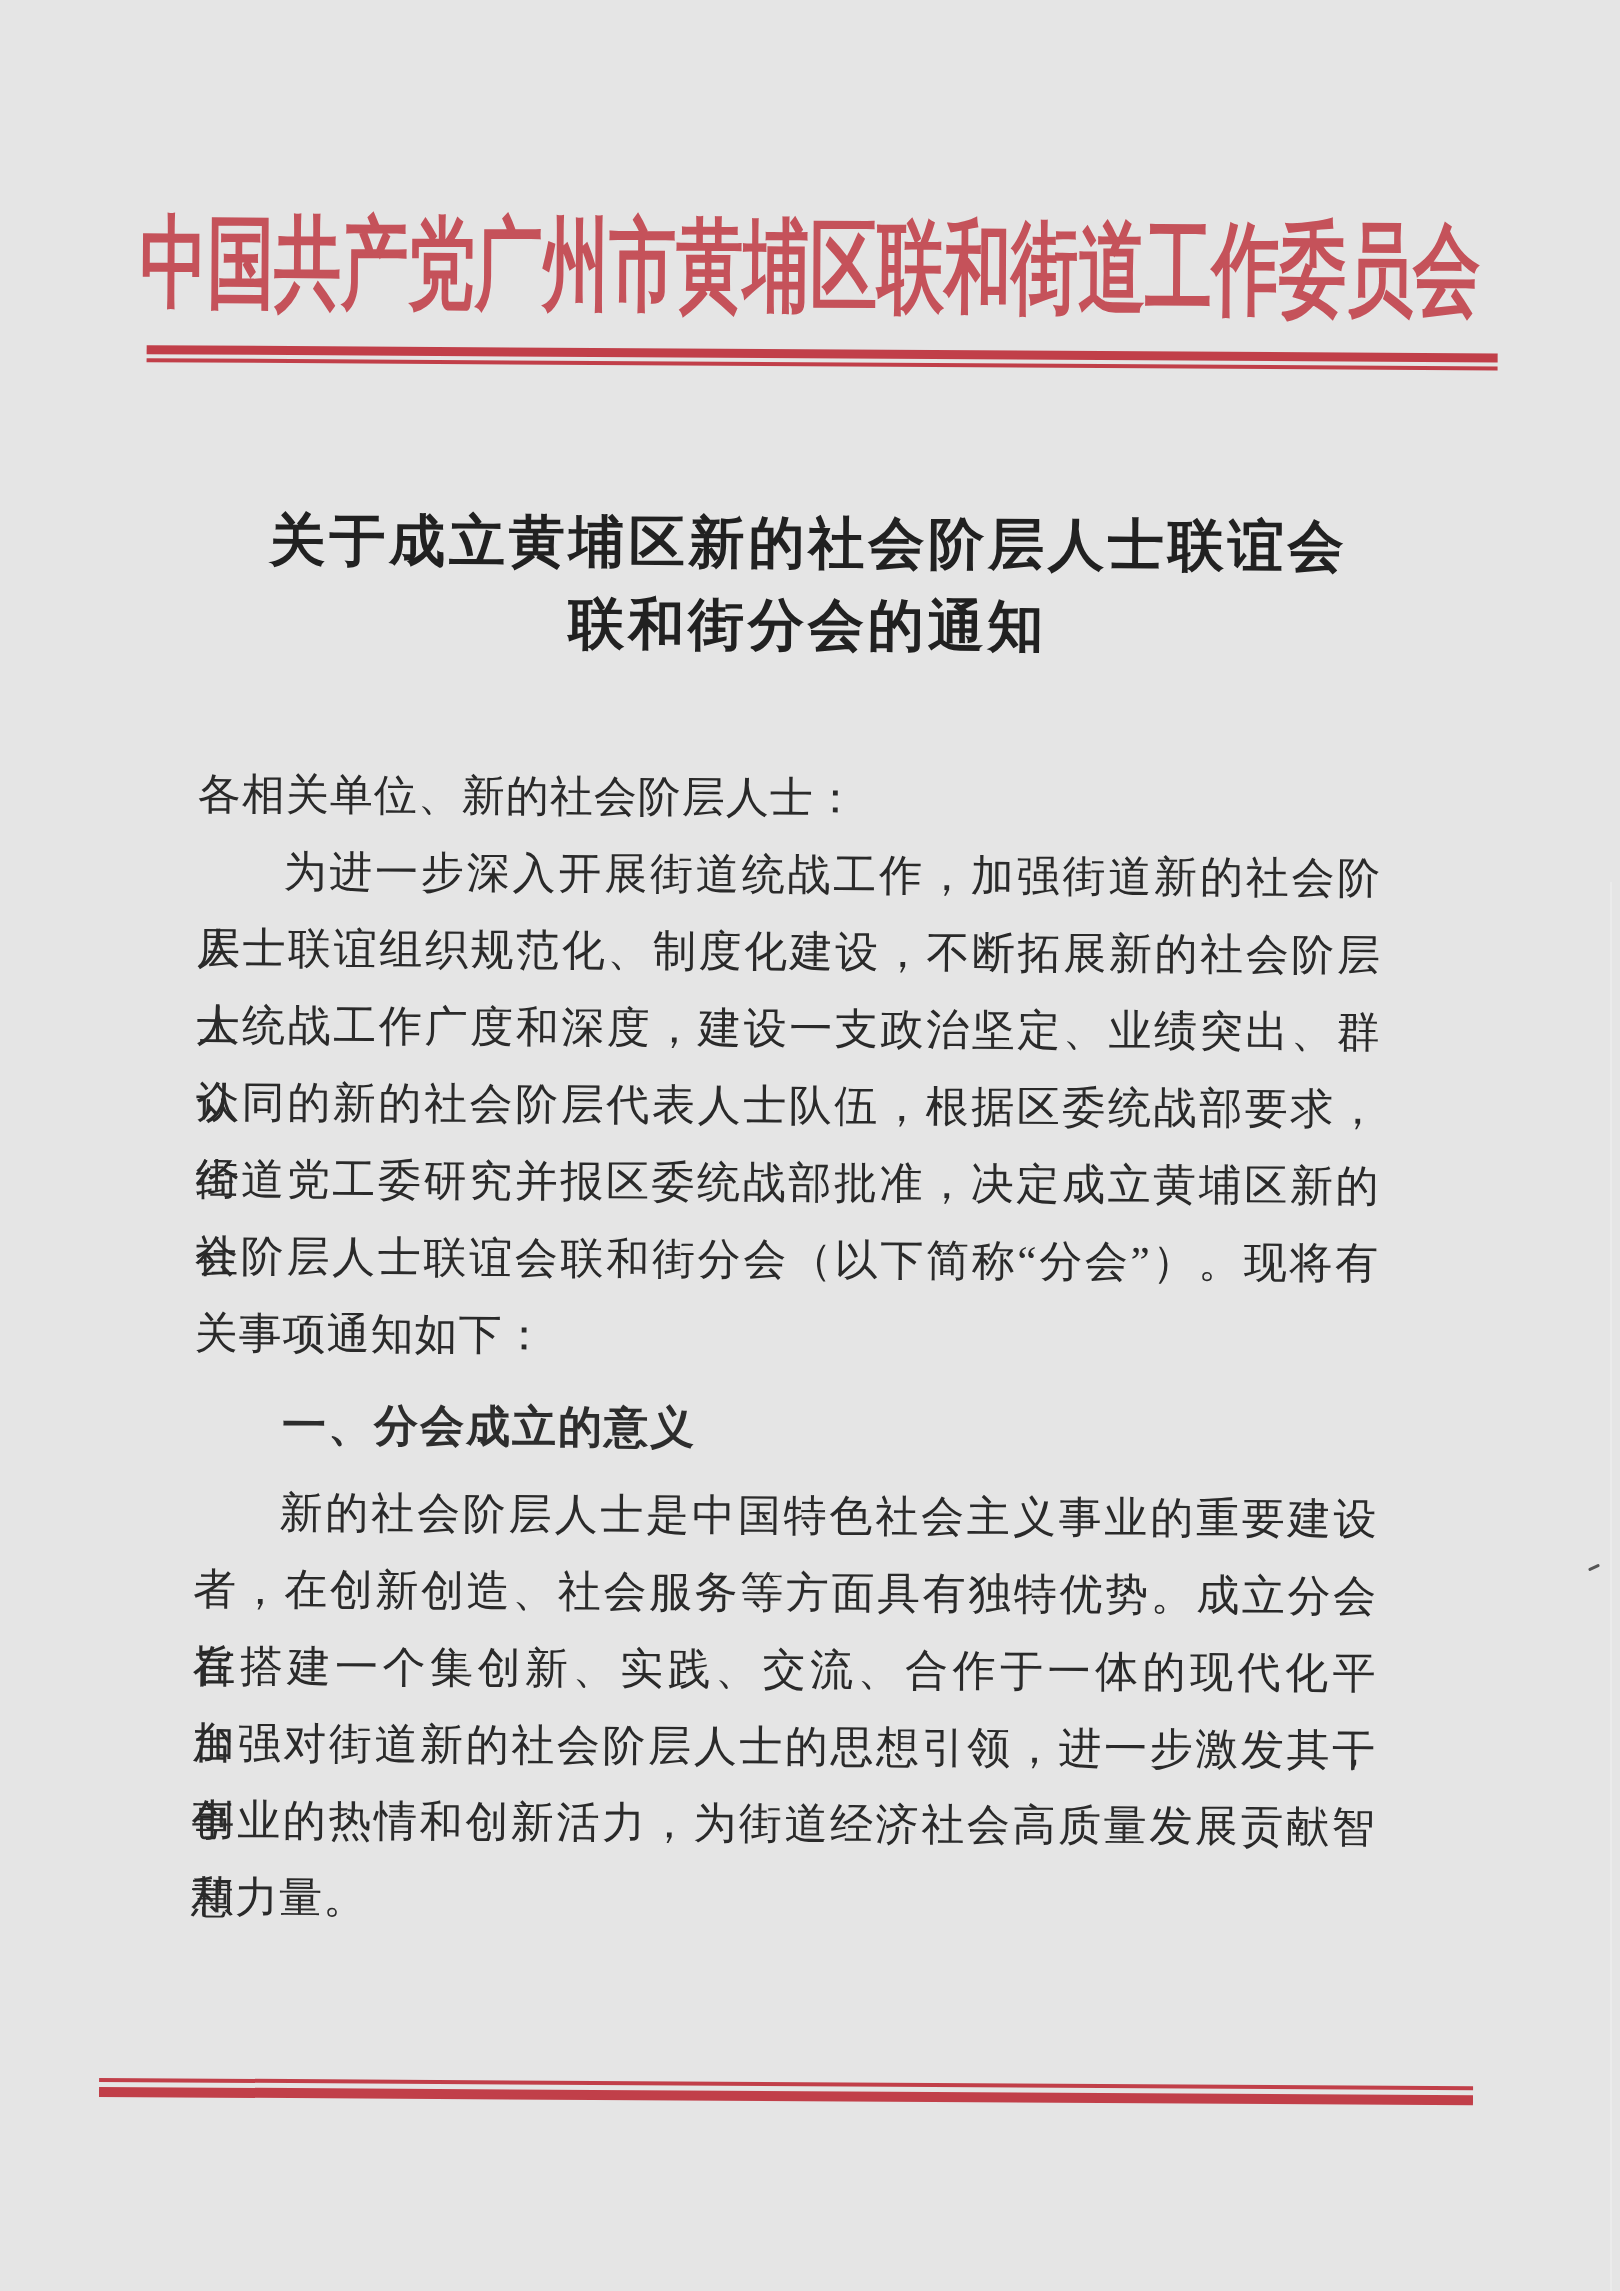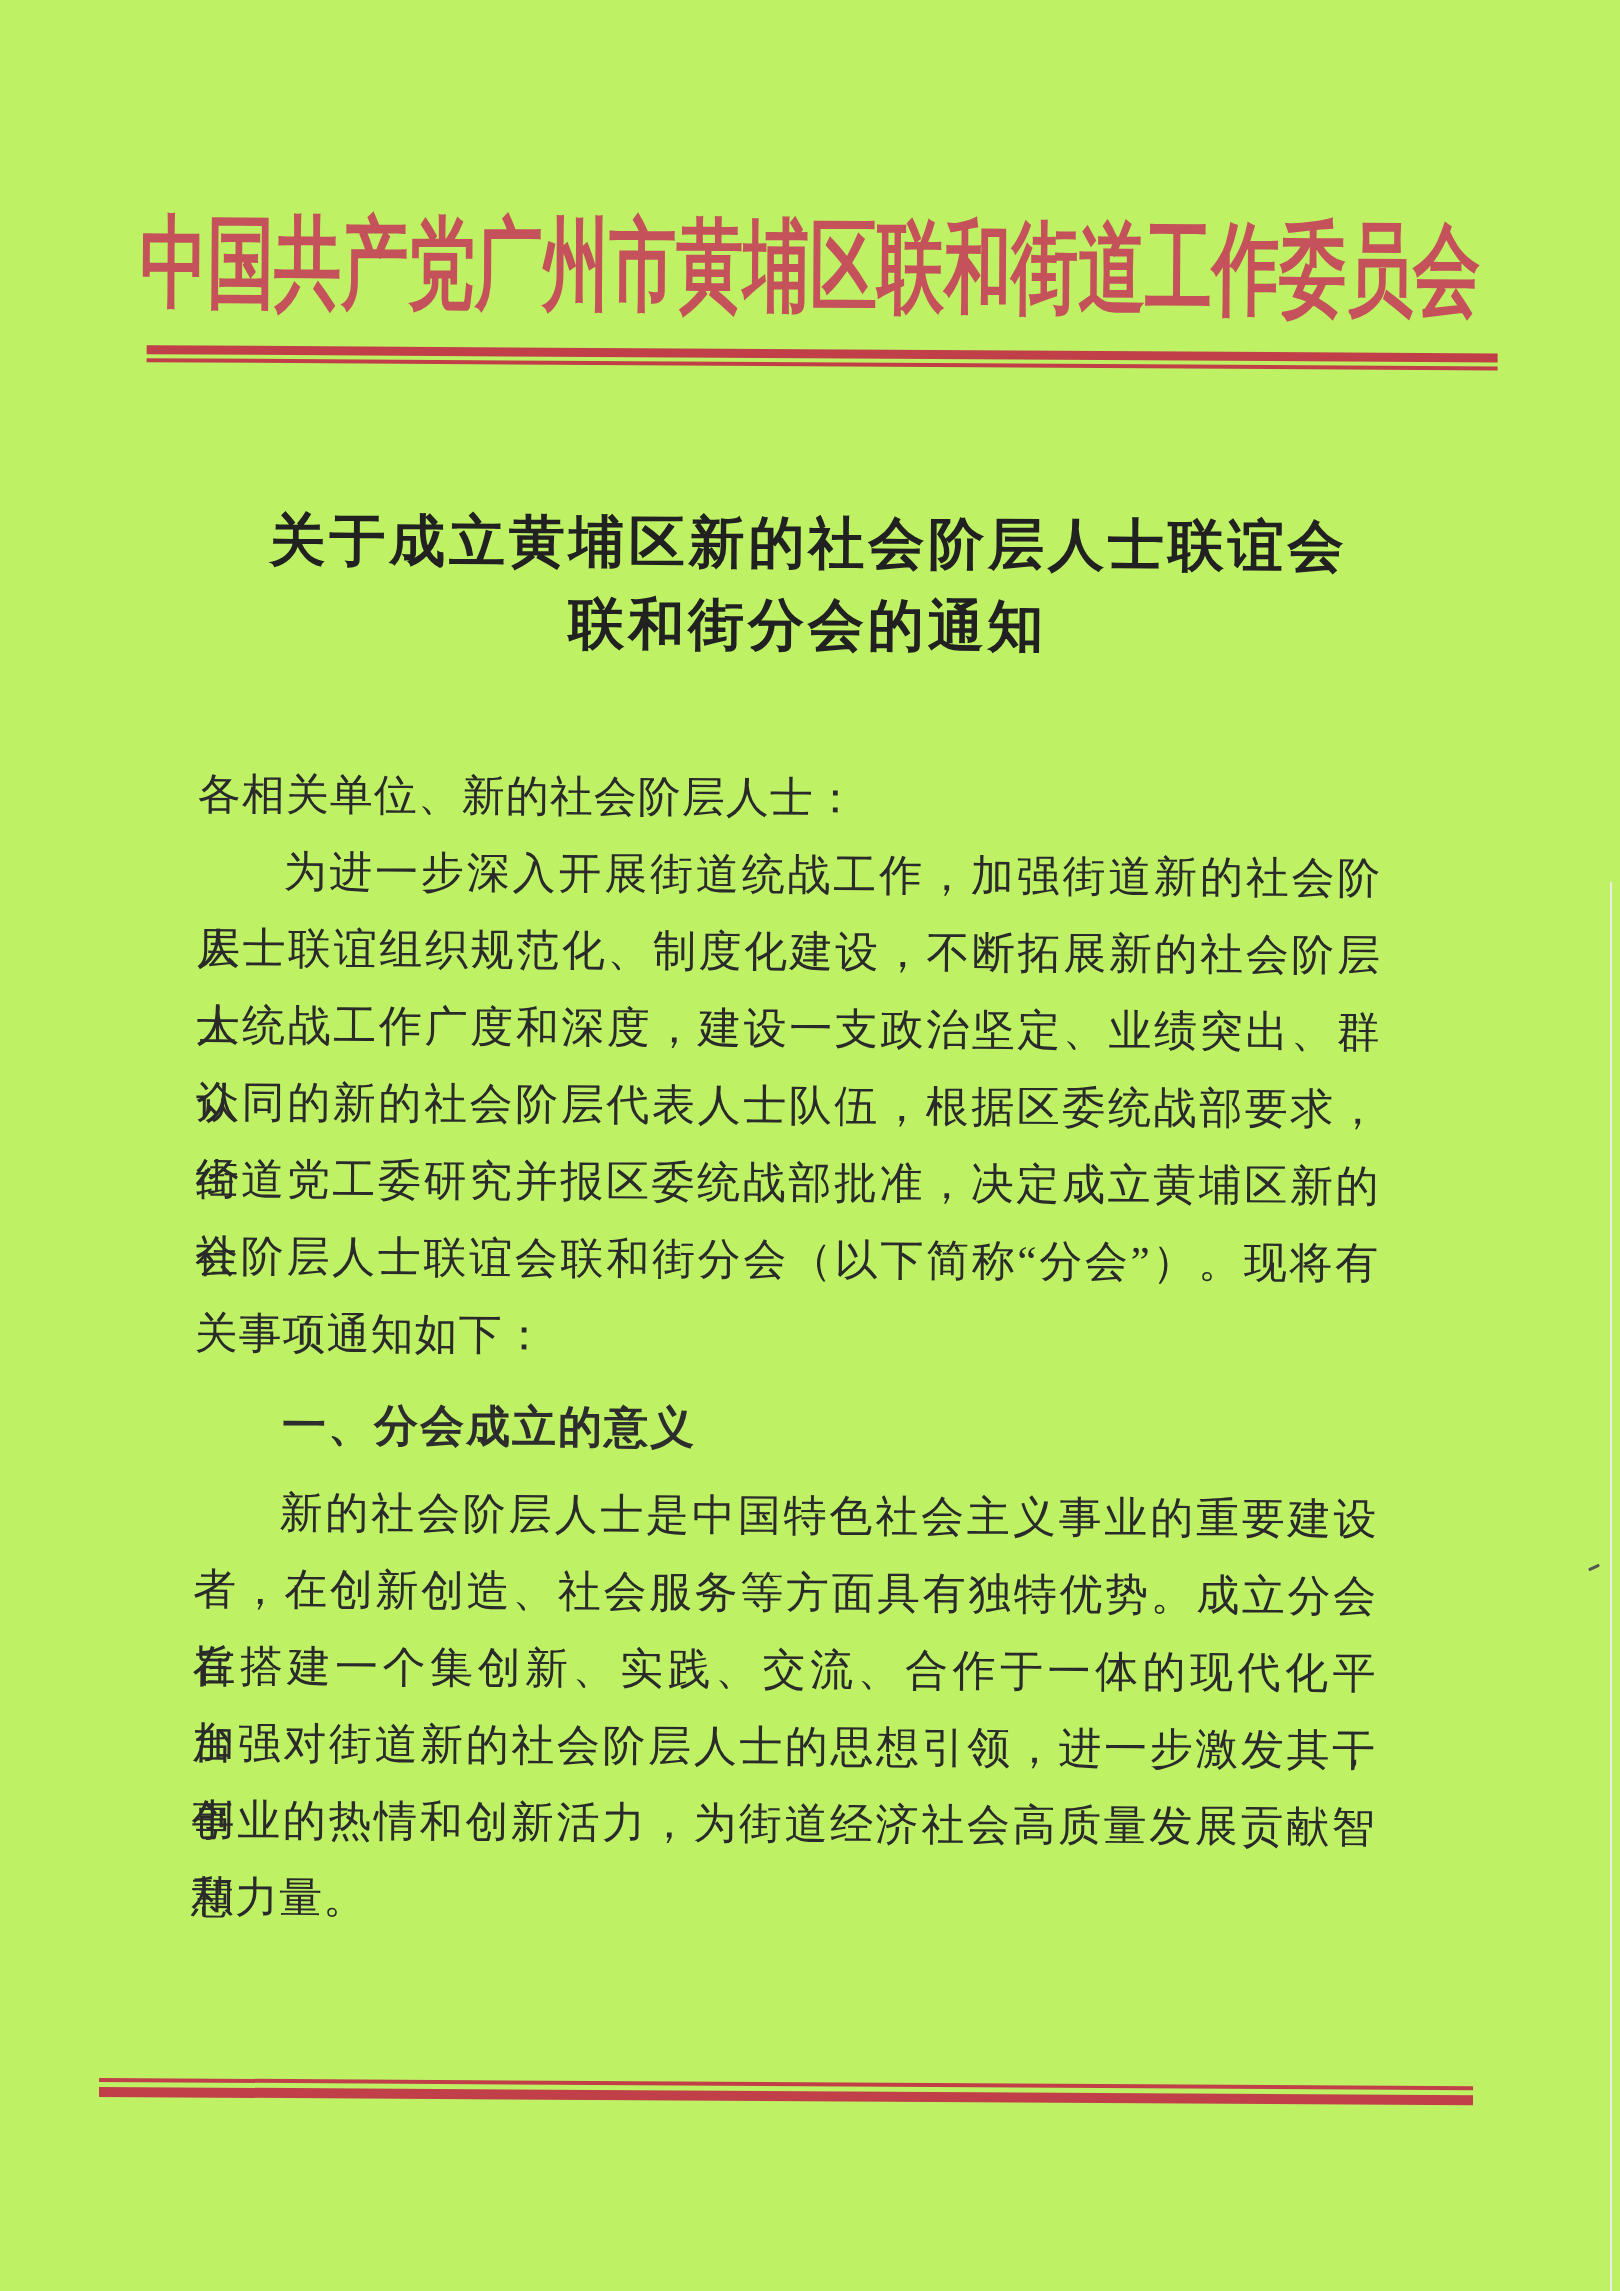--- a/index.html
+++ b/index.html
@@ -5,21 +5,21 @@
   html, body { margin: 0; padding: 0; }
   body {
     width: 1620px; height: 2292px;
     background: #ffffff;
     font-family: "Liberation Serif", "DejaVu Serif", serif;
     overflow: hidden;
   }
   .page {
     position: relative;
     width: 1620px; height: 2292px;
-    background: #bef264;
+    background: #e5e5e5;
   }
   
   .skew {
     position: absolute; inset: 0;
     transform: rotate(0.35deg);
     transform-origin: 118px 294px;
   }
 
   
   .letterhead {

